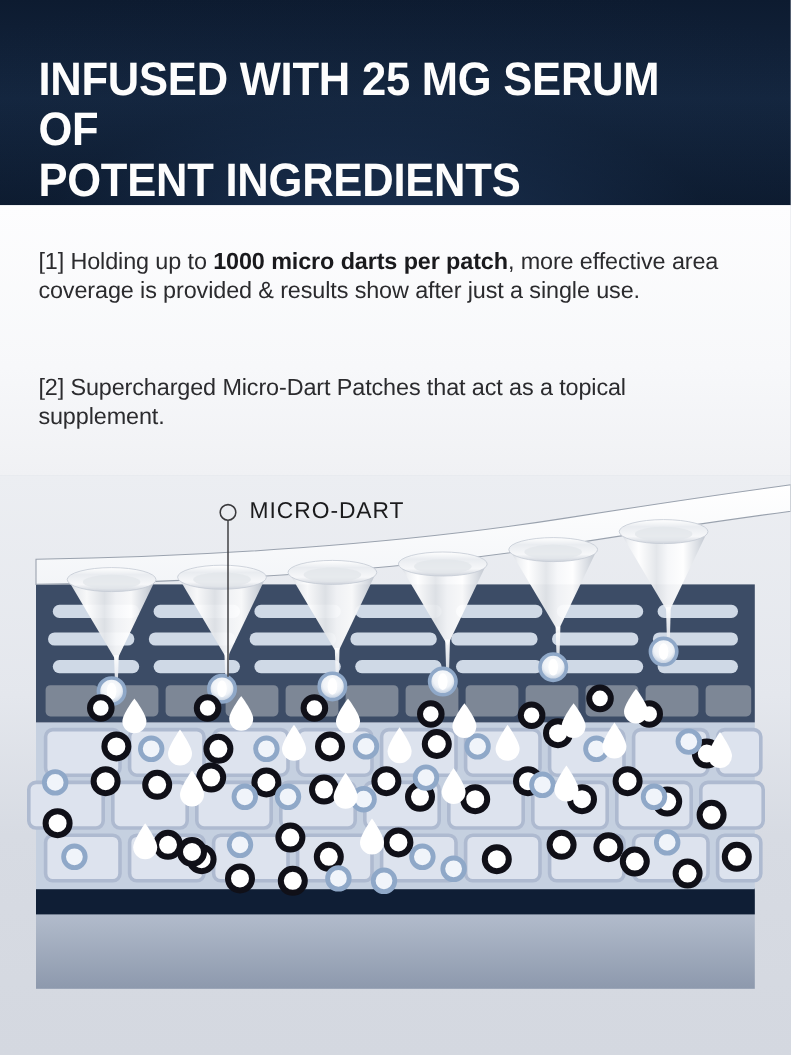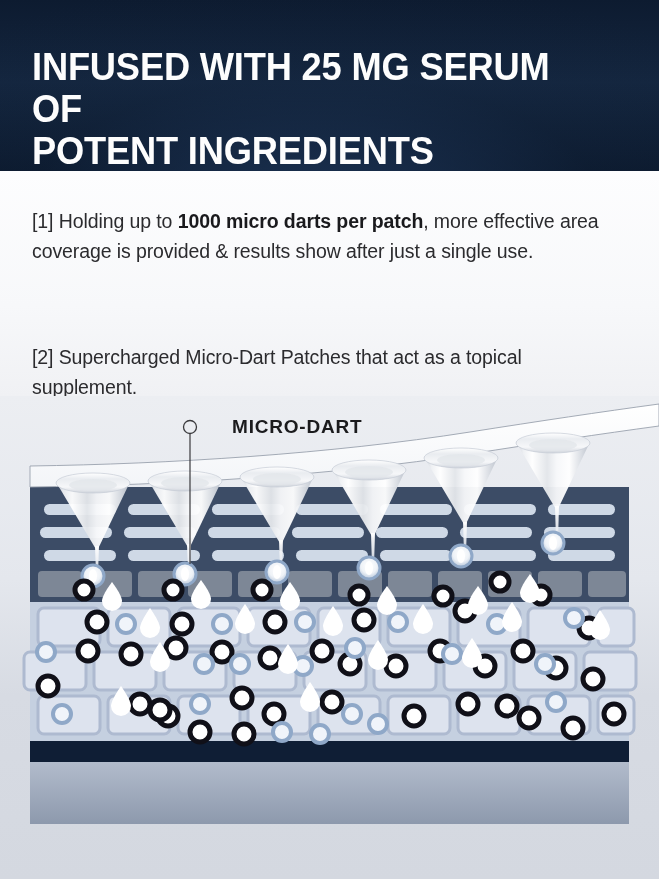--- a/index.html
+++ b/index.html
@@ -34,42 +34,41 @@
   }
 
   
   .copy{
     position:absolute;left:0;top:171px;width:659px;height:225px;
     background:linear-gradient(180deg,#fdfdfe 0%,#f7f8fa 60%,#f0f1f4 100%);
   }
   .para{
     position:absolute;left:32px;width:580px;
     color:#2b2b2e;
-    font-size:19.5px;line-height:30px;
+    font-size:19.5px;line-height:24px;
     font-weight:400;
     letter-spacing:-0.1px;
   }
   .para.p1{top:35px;}
-  .para.p2{top:140px;margin-top:31px;}
+  .para.p2{top:140px;}
   .para b{font-weight:700;color:#1a1a1d;}
 
   
   .diagram{
     position:absolute;left:0;top:396px;width:659px;height:483px;
     background:linear-gradient(180deg,#eceef2 0%,#e4e7ed 38%,#d7dbe3 62%,#d4d8e0 100%);
     overflow:hidden;
   }
   .diagram svg{display:block;}
 
   .dart-label{
     position:absolute;left:208px;top:417px;
     font-size:19px;letter-spacing:0.8px;
-    color:#1b1b1d;font-weight:700;
+    color:#1b1b1d;font-weight:400;
     white-space:nowrap;
-    margin-left:24px;
   }
 </style>
 </head>
 <body>
 
 <div id="page">
 
   <div class="banner">
     <div class="banner-title">INFUSED WITH 25 MG SERUM OF
 POTENT INGREDIENTS</div>

